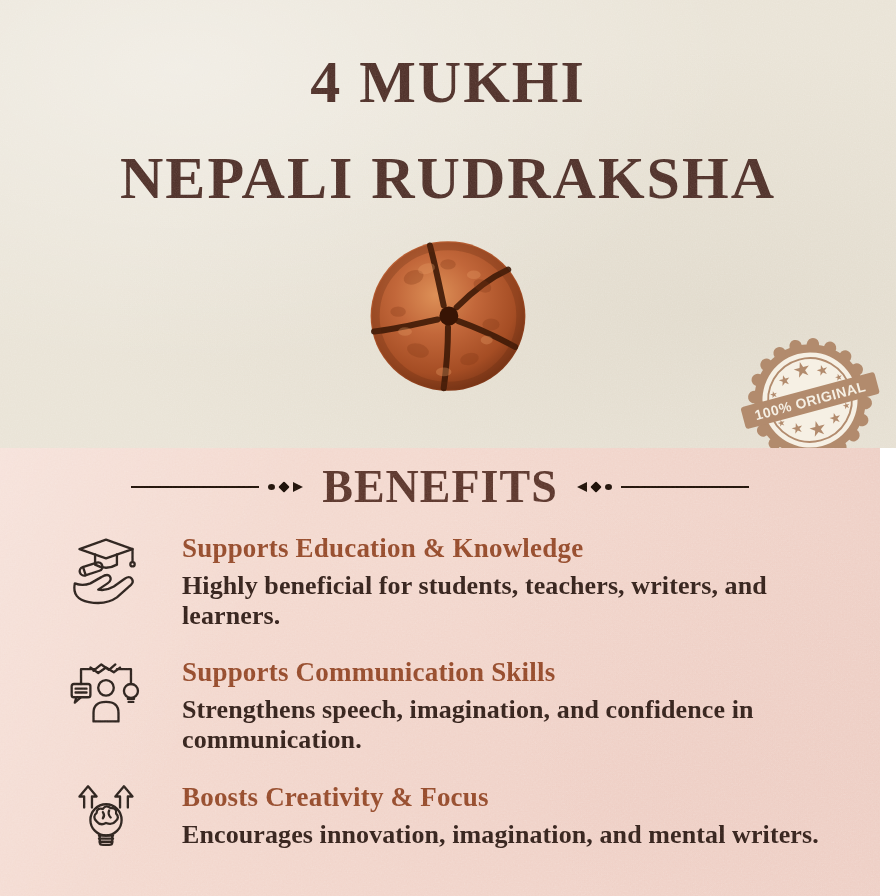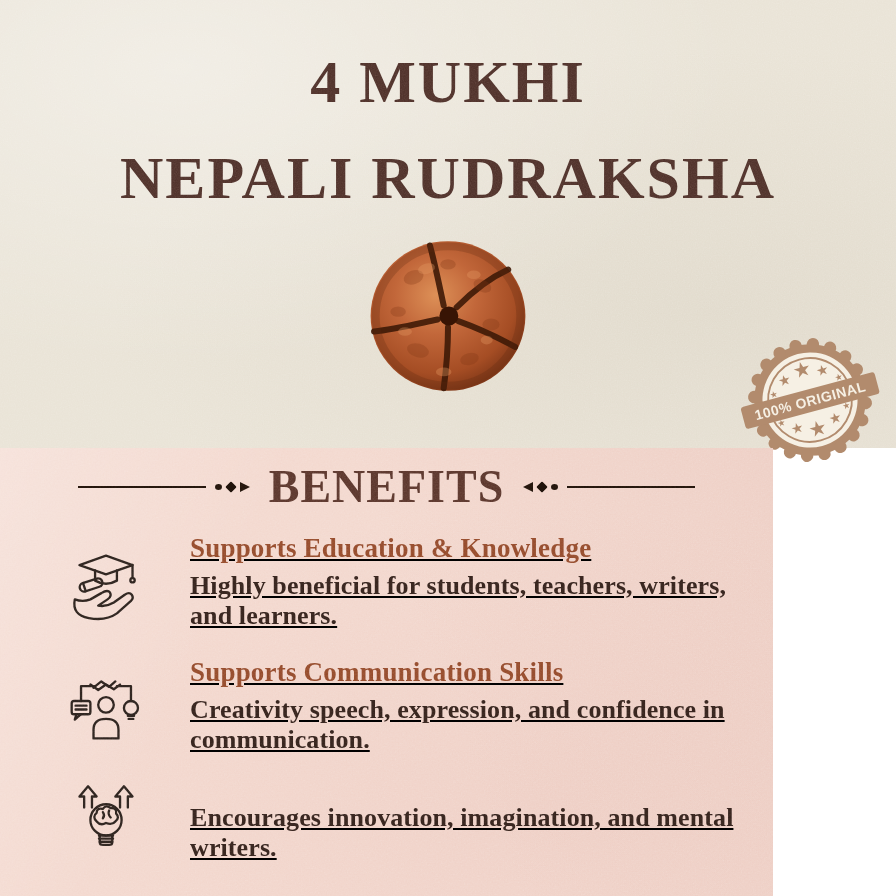--- a/index.html
+++ b/index.html
@@ -17,38 +17,38 @@
   }
   .title { text-align:center; color:#4e3029; font-weight:bold; letter-spacing:2px; line-height:1; }
   .title.l1 { padding-top:52px; font-size:60px; }
   .title.l2 { padding-top:36px; font-size:60px; }
 
   .bead-wrap { position:absolute; left:50%; top:230px; transform:translateX(-50%); width:184px; height:172px; }
   .badge-wrap { position:absolute; left:748px; top:338px; width:124px; height:124px; transform:rotate(-15deg); }
 
   
   .benefits {
-    position:relative; width:773px; height:448px;
+    position:relative; width:880px; height:448px;
     background:
       linear-gradient(115deg, rgba(255,255,255,.25) 0%, rgba(255,255,255,0) 30%),
       linear-gradient(250deg, rgba(205,150,140,.14) 0%, rgba(255,255,255,0) 45%),
       radial-gradient(ellipse at 70% 80%, rgba(220,170,160,.18), rgba(255,255,255,0) 60%),
       #f3d8ce;
   }
   .benefits-header { display:flex; align-items:center; justify-content:center; gap:9px; padding-top:16px; }
   .benefits-heading { color:#5a352b; font-size:46px; font-weight:bold; letter-spacing:1px; margin:0 10px; line-height:1; }
   .rule { width:128px; height:2px; background:#20130b; }
   .orn-dot { width:7px; height:6px; border-radius:50%; background:#20130b; }
   .orn-diamond { width:8px; height:8px; background:#20130b; transform:rotate(45deg); border-radius:1px; }
   .orn-leaf { width:0; height:0; border-top:5px solid transparent; border-bottom:5px solid transparent; }
   .orn-leaf.right { border-left:10px solid #20130b; }
   .orn-leaf.left  { border-right:10px solid #20130b; }
   .orn-group { display:flex; align-items:center; gap:5px; }
 
-  .benefit-row { display:flex; align-items:flex-end; gap:40px; margin:0 0 28px 62px;text-decoration:underline; }
+  .benefit-row { display:flex; align-items:flex-start; gap:32px; margin:0 0 28px 62px; }
   .benefit-row.first { margin-top:24px; }
   .benefit-icon { width:88px; height:80px; flex:0 0 88px; display:flex; align-items:center; justify-content:center; }
   .benefit-text { max-width:660px; }
   .benefit-title { color:#94492a; font-size:27px; font-weight:bold; letter-spacing:.2px; margin-bottom:7px; line-height:1.1; }
   .benefit-desc  { color:#33211b; font-size:26px; font-weight:bold; letter-spacing:.1px; line-height:1.15; }
 
   .texture { position:absolute; inset:0; width:100%; height:100%; mix-blend-mode:soft-light; opacity:.55; pointer-events:none; }
   svg { display:block; }
 </style>
 </head>
@@ -219,34 +219,35 @@
           <path d="M11,38 L25,38 M11,43 L25,43"></path>
           <path d="M12,49 L10,56 L18,49"></path>
           <circle cx="82" cy="41" r="9"></circle>
           <path d="M78,51 L86,51 M79,55 L85,55"></path>
           <circle cx="50" cy="37" r="10"></circle>
           <path d="M34,80 L34,69 Q34,55 50,55 Q66,55 66,69 L66,80 Z"></path>
         </svg>
       </div>
       <div class="benefit-text">
         <div class="benefit-title">Supports Communication Skills</div>
-        <div class="benefit-desc">Creativity speech, expression, and confidence in communication.</div>
+        <div class="benefit-desc">Strengthens speech, imagination, and confidence in communication.</div>
       </div>
     </div>
 
     <div class="benefit-row">
       <div class="benefit-icon">
         <svg viewBox="0 0 100 100" width="84" height="78" fill="none" stroke="#2b211c" stroke-width="3" stroke-linecap="round" stroke-linejoin="round">
           <path d="M22,30 L22,16 L16,16 L27,3 L38,16 L32,16 L32,30"></path>
           <path d="M68,30 L68,16 L62,16 L73,3 L84,16 L78,16 L78,30"></path>
           <circle cx="50" cy="46" r="20"></circle>
           <path d="M38,48 Q32,42 38,37 Q38,30 46,32 Q50,26 56,31 Q64,30 63,38 Q68,43 62,48 Q58,53 50,50 Q43,54 38,48 Z"></path>
           <path d="M46,36 Q49,40 46,44 M54,34 Q52,39 56,43"></path>
           <path d="M42,66 L42,75 Q42,78 46,78 L54,78 Q58,78 58,75 L58,66"></path>
           <path d="M41,66 L59,66 M41,70 L59,70 M42,74 L58,74"></path>
         </svg>
       </div>
       <div class="benefit-text">
+        <div class="benefit-title">Boosts Creativity &amp; Focus</div>
         <div class="benefit-desc">Encourages innovation, imagination, and mental writers.</div>
       </div>
     </div>
   </section>
 </div>
 
 </body></html>

